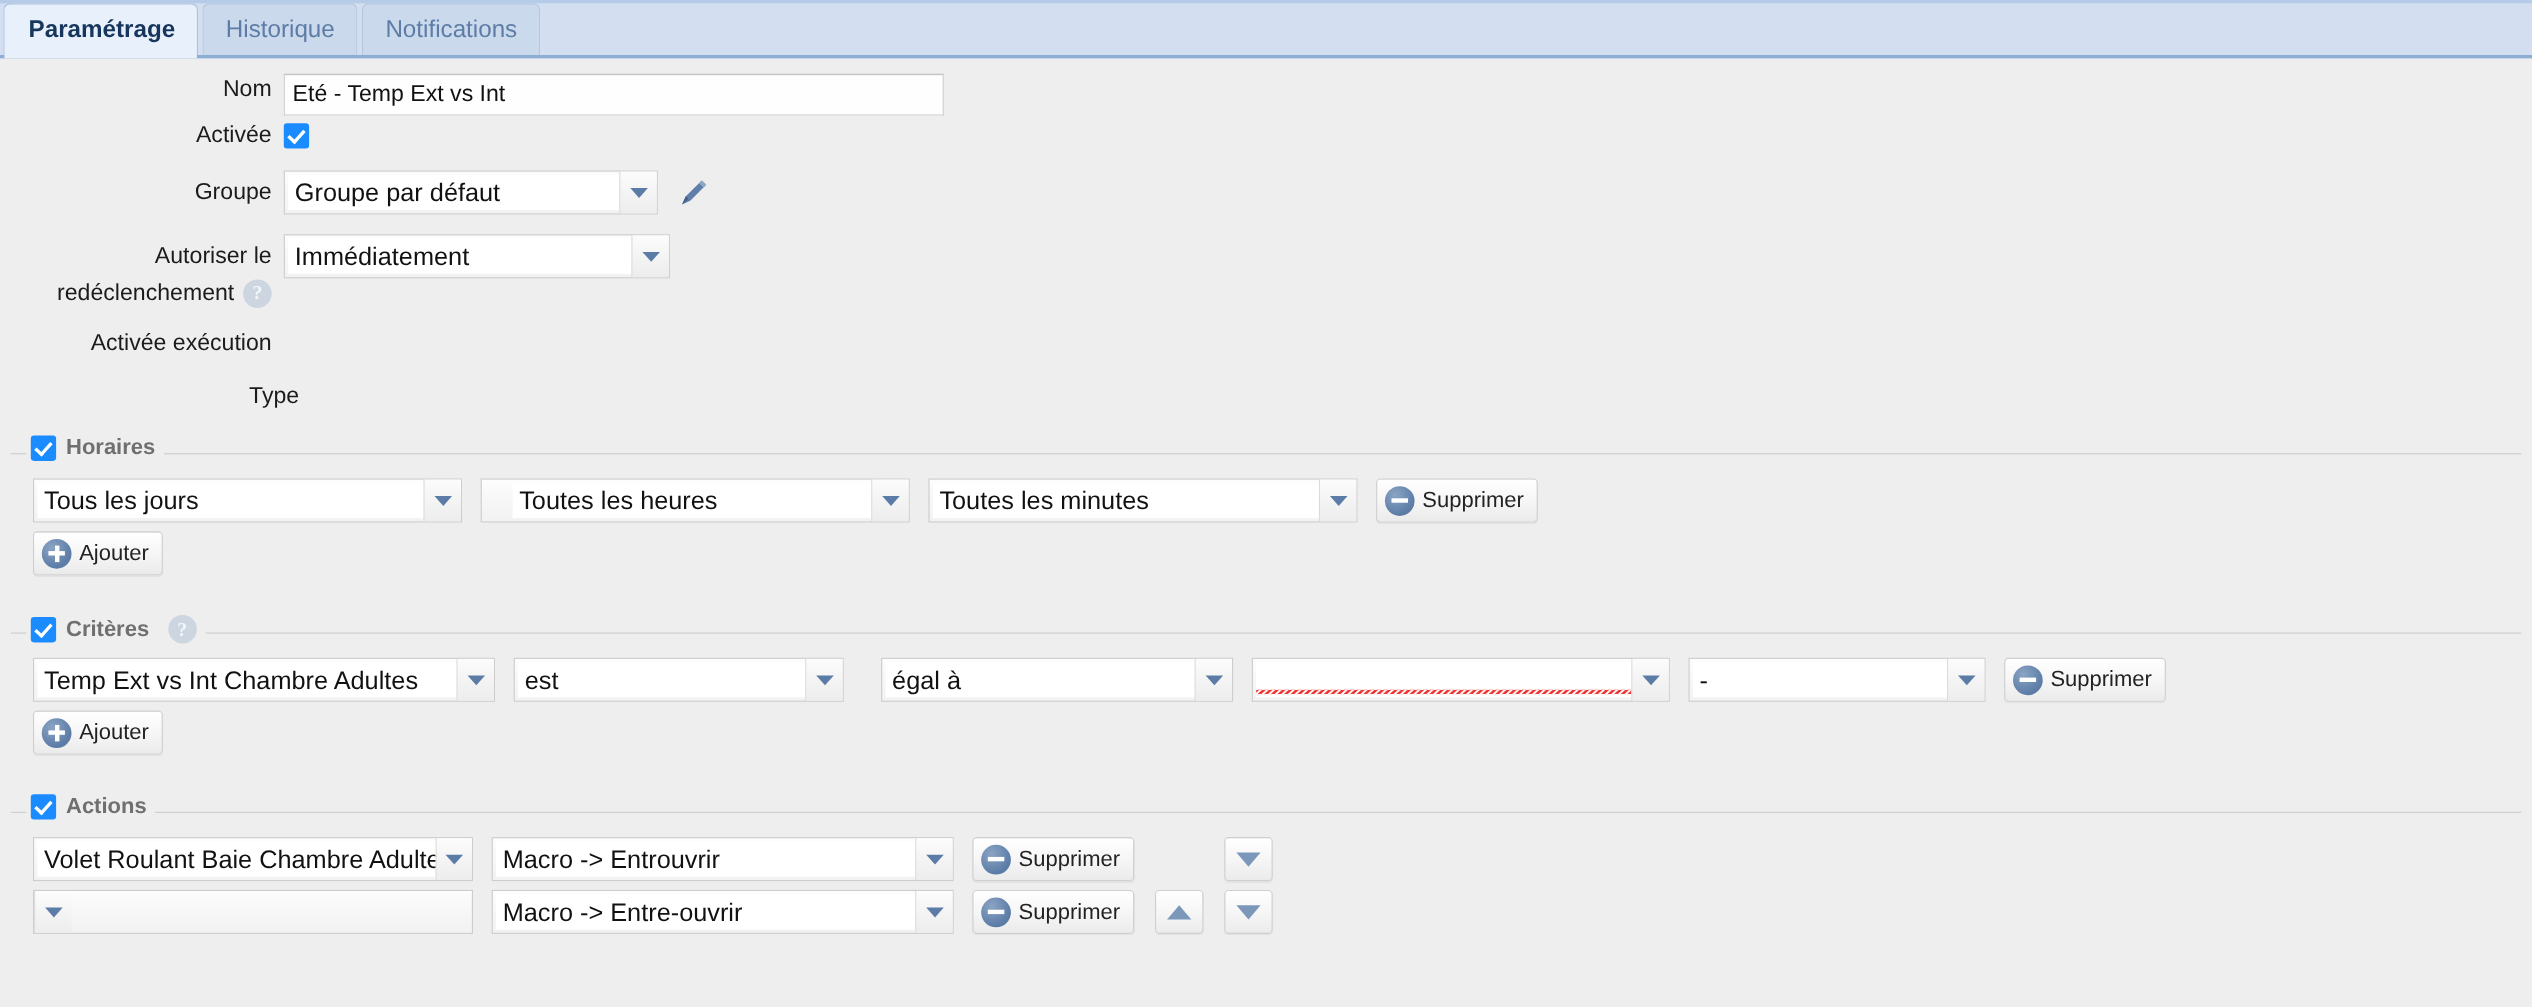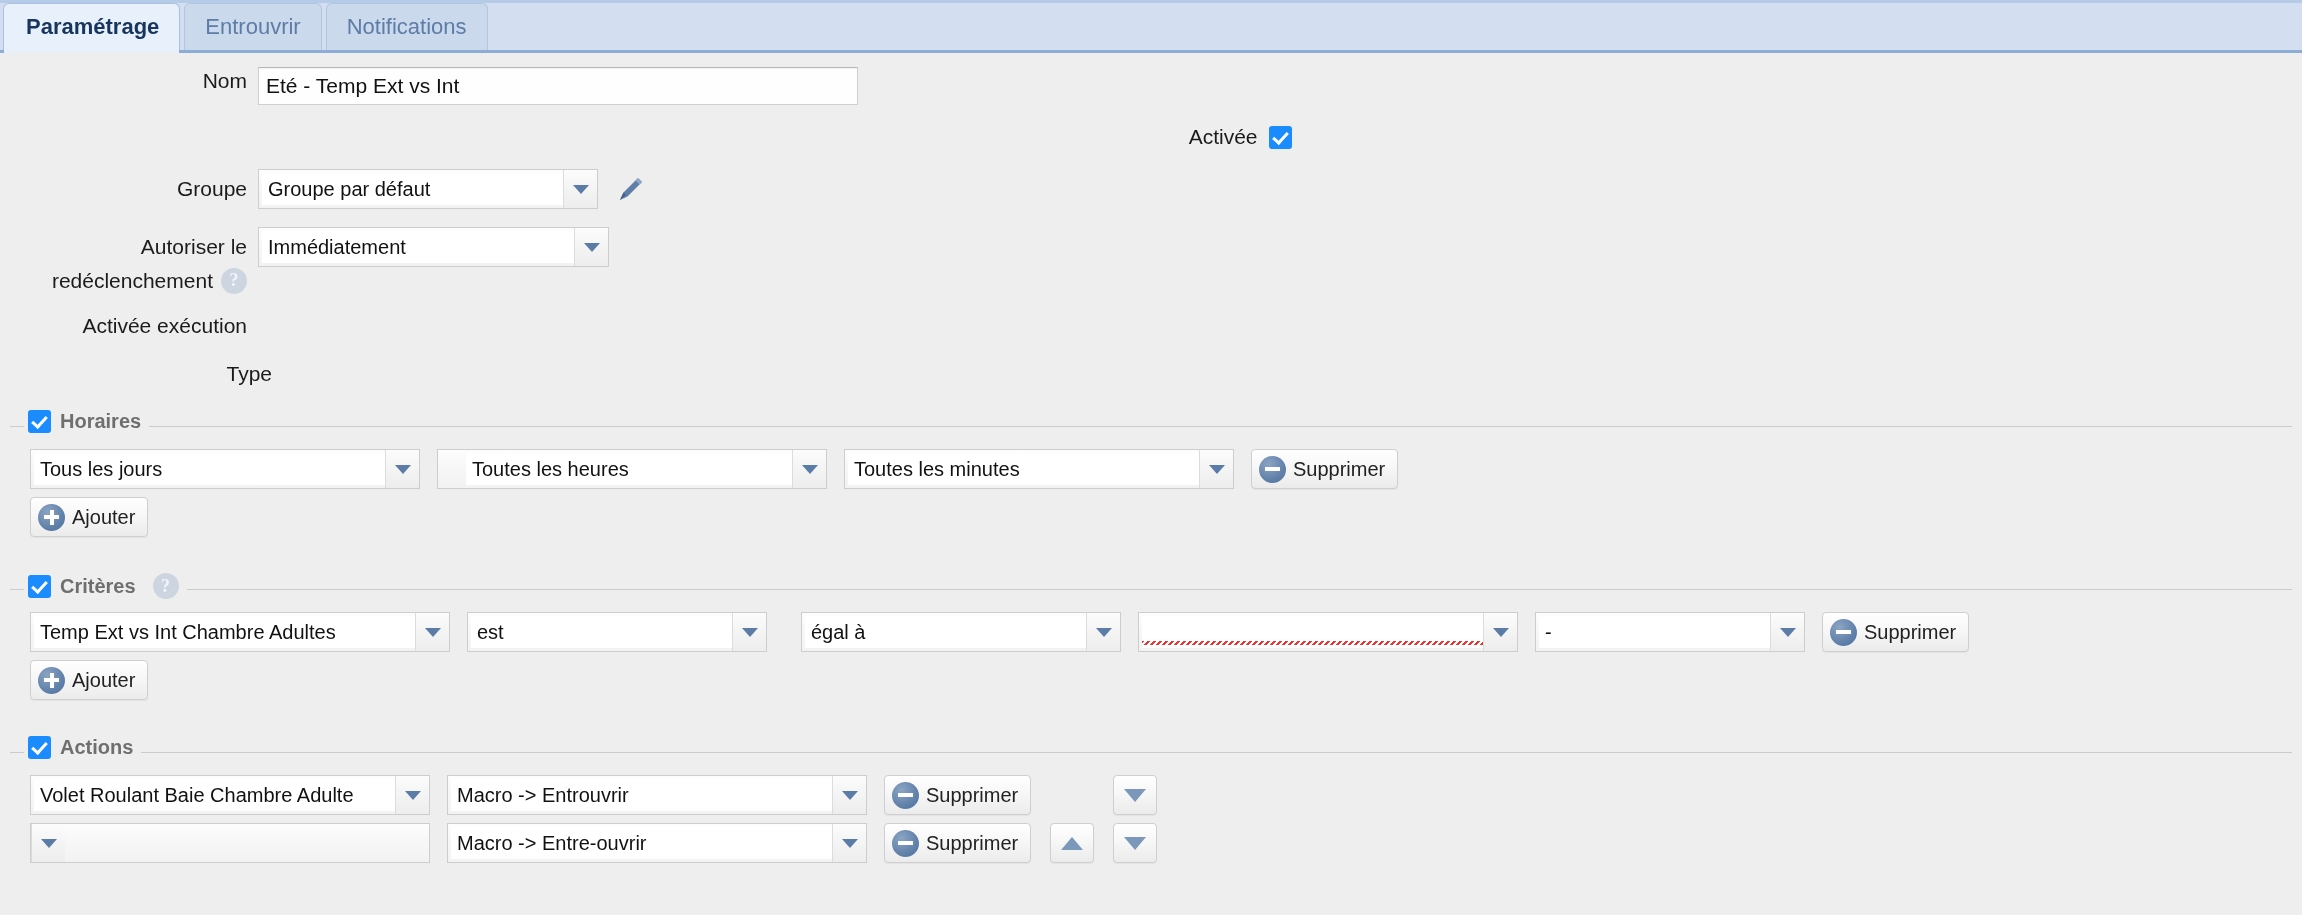--- a/index.html
+++ b/index.html
@@ -120,21 +120,21 @@
     border:1px solid #cdcdcd;
     display:flex; align-items:stretch;
     position:relative;
   }
   .sel .selval{
     flex:1 1 auto;
     background:#ffffff;
     margin:3px 0 3px 3px;
     padding:0 6px;
     line-height:32px;
-    font-size:20px;
+    font-size:23px;
     color:#111;
     overflow:hidden;
     white-space:nowrap;
     border:none;
   }
   .sel .selval.squiggle{
     background:#ffffff;
     border-bottom:3px solid transparent;
     background-image:
       repeating-linear-gradient(135deg,#e33 0 2px,transparent 2px 4px);
@@ -233,37 +233,37 @@
   .spacer40{ width:44px; height:40px; }
 </style>
 </head>
 <body>
 
 <div class="tabbar">
   <div class="tab active">
     <span>Paramétrage</span>
   </div>
   <div class="tab">
-    <span>Entrouvrir</span>
+    <span>Historique</span>
   </div>
   <div class="tab">
     <span>Notifications</span>
   </div>
 </div>
 
 <div class="panel">
 
   <div class="frow">
     <div class="flabel">Nom</div>
     <div class="fctl">
       <input class="txtinput" type="text" value="Eté - Temp Ext vs Int" style="">
     </div>
   </div>
 
-  <div class="frow" style="margin-top:18px;justify-content:center;">
+  <div class="frow" style="margin-top:4px;">
     <div class="flabel">Activée</div>
     <div class="fctl" style="height:28px;">
       <span class="cbx"></span>
     </div>
   </div>
 
   <div class="frow" style="margin-top:18px;">
     <div class="flabel" style="line-height:40px;">Groupe</div>
     <div class="fctl">
       <div class="sel" style="width:340px;">

